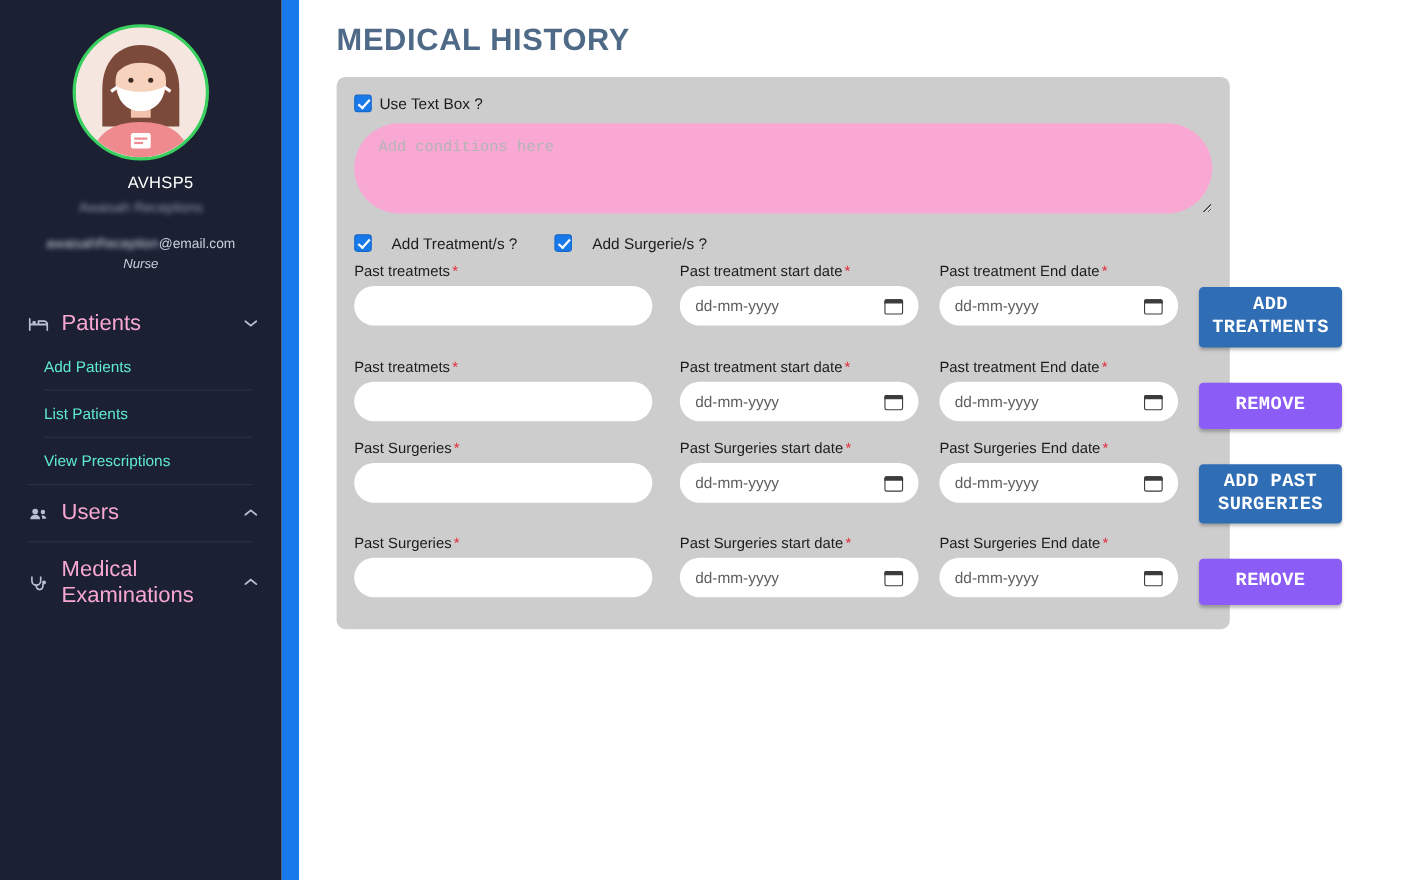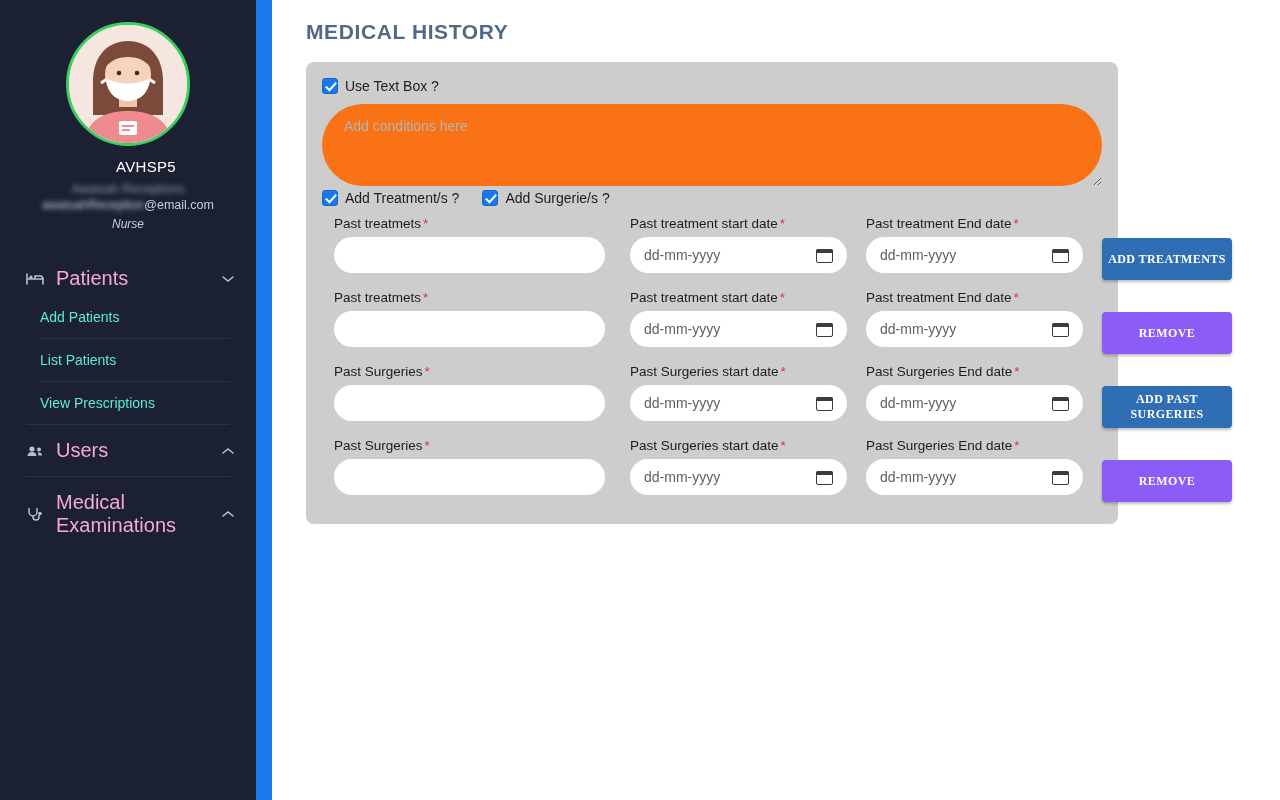--- a/index.html
+++ b/index.html
@@ -37,21 +37,21 @@
   }
   .profile-name {
     text-align: center; margin-top: 12px;
     font-size: 15px; color: #ffffff; letter-spacing: .3px; padding-left: 36px;
   }
   .profile-sub {
     text-align: center; font-size: 12.5px; color: #8d93a5;
     margin-top: 7px; filter: blur(2.4px); user-select: none;
   }
   .profile-email {
-    text-align: center; font-size: 12.5px; color: #c9cedb; margin-top: 2px;
+    text-align: center; font-size: 12.5px; color: #c9cedb; margin-top: 18px;
   }
   .profile-email .blurred { filter: blur(2.4px); }
   .profile-role {
     text-align: center; font-size: 12px; color: #c9cedb;
     font-style: italic; margin-top: 5px;
   }
 
   .nav { margin-top: 26px; }
   .nav-group {
     display: flex; align-items: center;
@@ -70,64 +70,63 @@
     height: 1px; background: #2b3148; margin: 4px 26px 4px 40px;
   }
   .nav-divider.full { margin: 4px 26px; }
 
   
   .main {
     flex: 1 1 auto; height: 800px; background: #ffffff;
     padding: 14px 34px 0 34px; overflow: hidden; position: relative;
   }
   .page-title {
-    color: #4e6a86; font-size: 21px; font-weight: bold;
+    color: #4e6a86; font-size: 28px; font-weight: bold;
     letter-spacing: .6px; margin: 6px 0 18px 0;
   }
 
   .card {
     background: #cdcdcd; border-radius: 8px;
     padding: 16px 16px 22px 16px;
     width: 812px;
   }
 
   .check-row { display: flex; align-items: center; gap: 7px; margin-bottom: 10px; }
-  .check-row.second { margin-bottom: 6px; gap: 7px; text-align: right; }
+  .check-row.second { margin-top: 14px; margin-bottom: 6px; gap: 18px; text-align: right; }
   .cb {
     width: 16px; height: 16px; border-radius: 3px;
     background: #1779ea; border: 1px solid #1769c9;
     position: relative; flex: 0 0 16px; cursor: pointer;
   }
   .cb::after {
     content: ""; position: absolute; left: 4.5px; top: 1px;
     width: 4px; height: 9px;
     border: solid #ffffff; border-width: 0 2px 2px 0;
     transform: rotate(42deg);
   }
   .check-label { font-size: 14px; color: #1c1c1c; }
   .gap-lr { margin-left: 16px; }
 
   .textarea {
     width: 100%; height: 82px;
-    background: #f97316; border: none; border-radius: 42px;
+    background: #f9a8d4; border: none; border-radius: 42px;
     padding: 14px 22px;
     font-size: 14px; color: #1c1c1c;
-    font-family: Liberation Sans, sans-serif;
+    font-family: Liberation Mono, monospace;
     resize: vertical; outline: none;
     position: relative;
   }
   .textarea::placeholder { color: #b4b4b4; }
 
   .grid-row {
     display: grid;
     grid-template-columns: 288px 228px 228px 130px;
     column-gap: 8px;
     align-items: start;
     margin-top: 10px;
-    margin-left: 12px;
   }
   .field-label {
     font-size: 13.5px; color: #1c1c1c; margin-bottom: 6px; white-space: nowrap;
   }
   .req { color: #e02f3c; margin-left: 2px; }
 
   .txt-input {
     width: 271px; height: 36px;
     background: #ffffff; border: none; border-radius: 20px;
     padding: 0 18px; font-size: 14px; color: #1c1c1c;
@@ -148,25 +147,25 @@
     border: 1.4px solid #3c3c3c; border-radius: 2px;
   }
   .cal-ico .bar {
     position: absolute; left: 0; top: 2px; width: 17px; height: 4px;
     background: #3c3c3c; border-radius: 2px 2px 0 0;
   }
 
   .btn {
     width: 130px; min-height: 42px;
     border: none; border-radius: 4px;
-    color: #ffffff; font-size: 12px; font-weight: bold;
+    color: #ffffff; font-size: 17px; font-weight: bold;
     letter-spacing: .4px; cursor: pointer; text-align: center;
     display: flex; align-items: center; justify-content: center;
     padding: 6px 4px; line-height: 1.25;
-    font-family: Liberation Serif, serif;
+    font-family: Liberation Mono, monospace;
     box-shadow: 0 2px 3px rgba(0,0,0,.25);
   }
   .btn-blue { background: #2f6db5; }
   .btn-red  { background: #8b5cf6; }
   .btn-cell { display: flex; align-items: center; height: 100%; padding-top: 22px; }
 </style>
 </head>
 <body>
 
 <div class="app">

